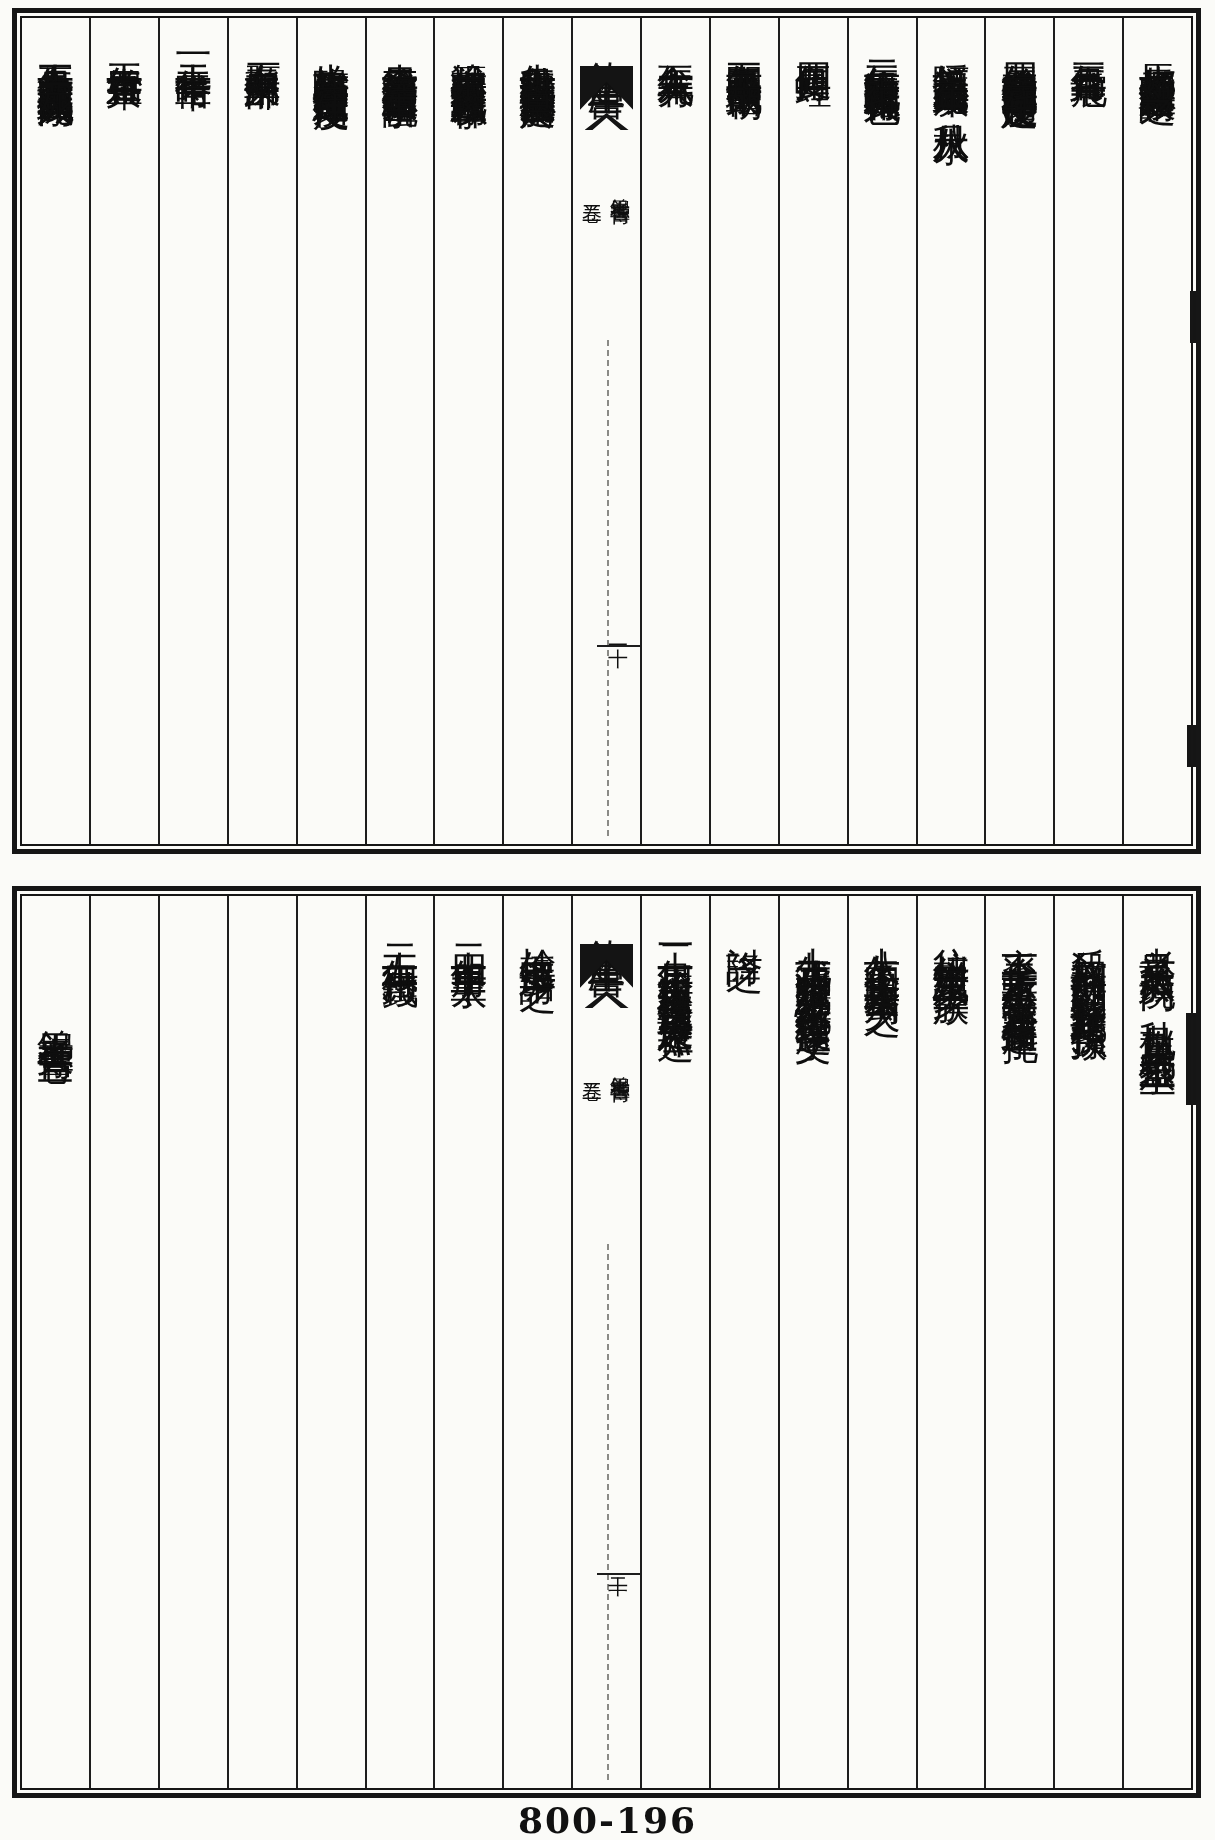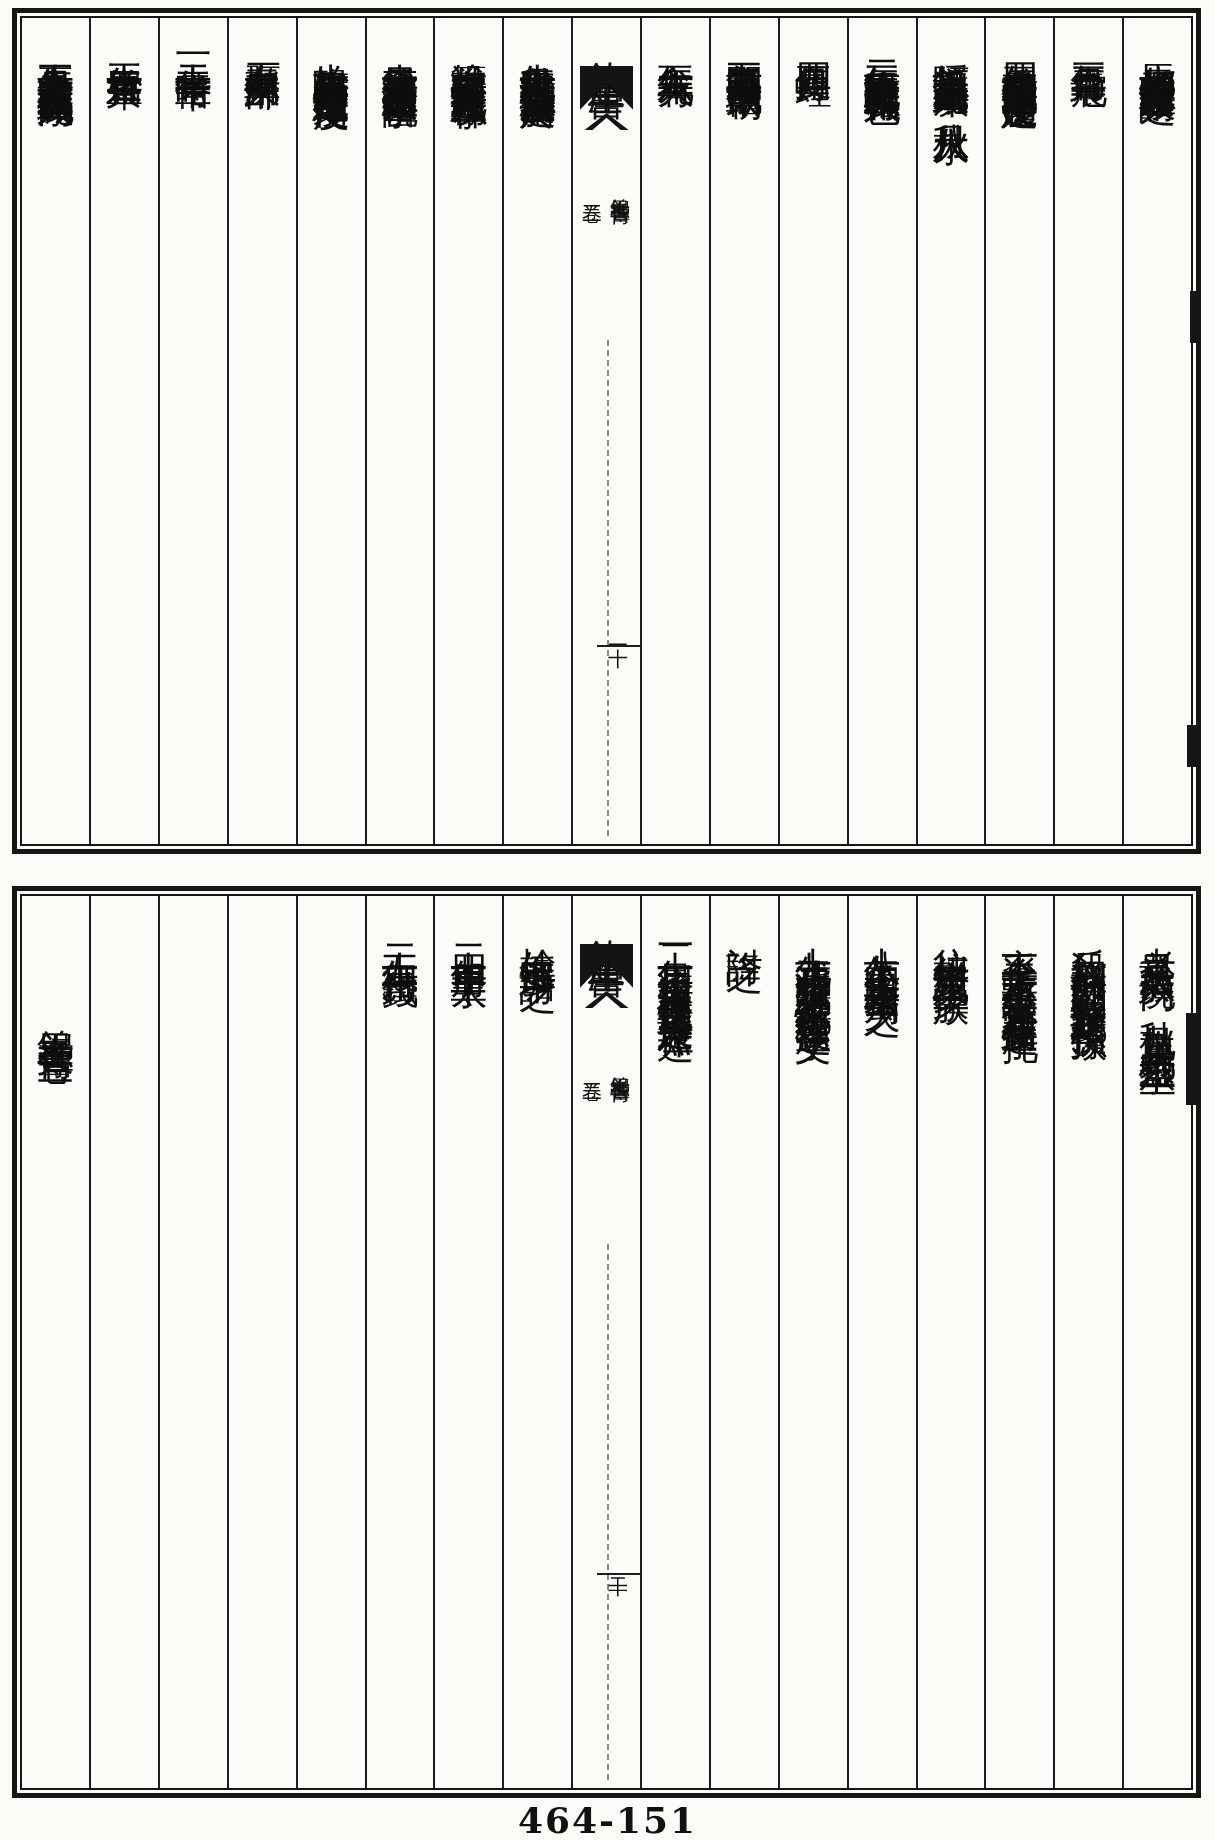--- a/index.html
+++ b/index.html
@@ -199,14 +199,14 @@
         <div class="col"></div>
         <div class="col"></div>
         <div class="col"></div>
         <div class="col">
           <div class="vtext">　　錦里耆舊傳卷三</div>
         </div>
       </div>
     <div class="smudge smudge-b"></div>
   </section>
 
-  <div class="footer">464-151</div>
+  <div class="footer">800-196</div>
 </div>
 
 </body></html>

